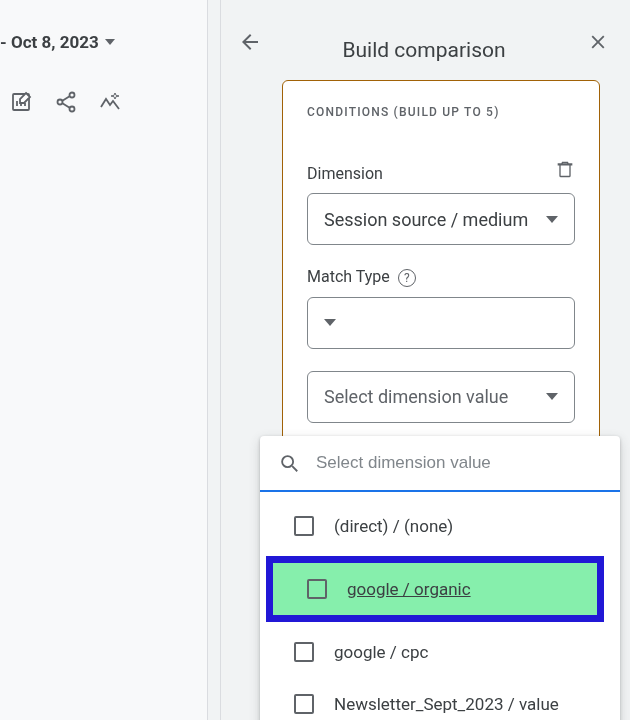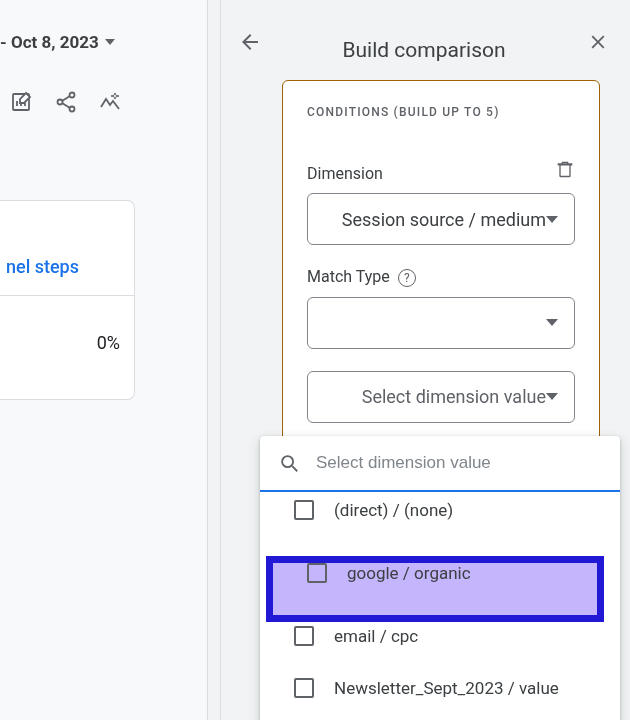--- a/index.html
+++ b/index.html
@@ -156,21 +156,21 @@
     vertical-align: middle;
   }
   .trash { cursor: pointer; }
   .select-box {
     width: 100%;
     height: 52px;
     border: 1px solid #80868b;
     border-radius: 6px;
     display: flex;
     align-items: center;
-    justify-content: flex-end;
+    justify-content: space-between;
     padding: 0 16px;
     font-size: 18px;
     color: #3c4043;
     margin-bottom: 22px;
     cursor: pointer;
     background: #fff;
   }
   .select-box.value-box {
     margin-bottom: 0;
     color: #5f6368;
@@ -215,30 +215,31 @@
     font-size: 17px;
     color: #5f6368;
     flex: 1;
     background: transparent;
   }
   .search-row input::placeholder { color: #80868b; }
 
   .options { padding-top: 8px; }
   .opt {
     display: flex;
-    align-items: flex-start;
+    align-items: center;
     height: 52px;
     padding-left: 34px;
     gap: 20px;
     cursor: pointer;
     font-size: 17px;
     color: #3c4043;
   }
   .opt.sel {
-    background: #c4b5fd;
+    background: #86efac;
+    text-decoration: underline;
   }
   .checkbox {
     width: 20px; height: 20px;
     border: 2px solid #5f6368;
     border-radius: 2px;
     flex-shrink: 0;
   }
   .highlight-wrap {
     border: 7px solid #2118d6;
     margin: 4px 16px 4px 6px;
@@ -272,25 +273,20 @@
       </svg>
     </span>
     <span>
       <svg viewBox="0 0 24 24" fill="none" stroke="#5f6368" stroke-width="1.8">
         <path d="M3 17l5-8 4 6 3-4 6 8"></path>
         <path d="M17 3l1.2 2.5L21 6l-2.8.5L17 9l-1.2-2.5L13 6l2.8-.5z" stroke-width="1"></path>
       </svg>
     </span>
   </div>
 
-  <div class="card-frag">
-    <div class="steps">nel steps</div>
-    <hr class="hr1">
-    <div class="zero">0%</div>
-  </div>
 </div>
 
 <div class="panel-bg"></div>
 <div class="vdiv"></div>
 
 <div class="panel-header">
   <div class="hbtn">
     <svg width="24" height="24" viewBox="0 0 24 24">
       <path d="M20 11H7.8l5.6-5.6L12 4l-8 8 8 8 1.4-1.4L7.8 13H20z" fill="#5f6368"></path>
     </svg>
@@ -351,20 +347,20 @@
       <span>(direct) / (none)</span>
     </div>
     <div class="highlight-wrap">
       <div class="opt sel">
         <span class="checkbox"></span>
         <span>google / organic</span>
       </div>
     </div>
     <div class="opt">
       <span class="checkbox"></span>
-      <span>email / cpc</span>
+      <span>google / cpc</span>
     </div>
     <div class="opt">
       <span class="checkbox"></span>
       <span>Newsletter_Sept_2023 / value</span>
     </div>
   </div>
 </div>
 
 </body></html>

